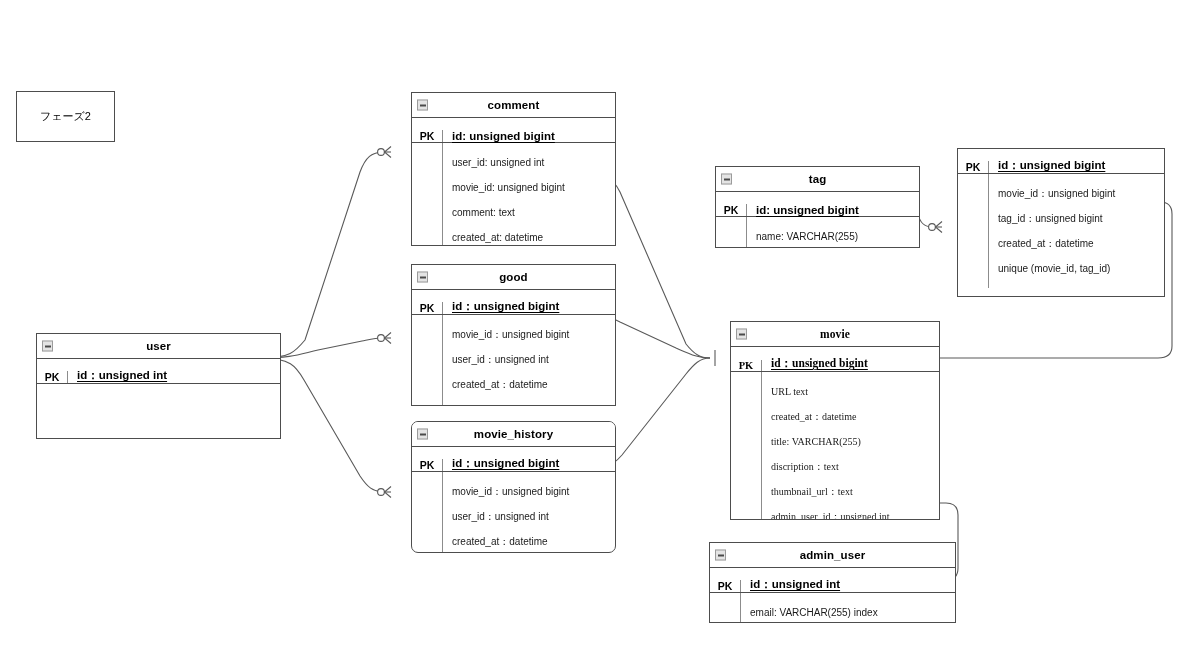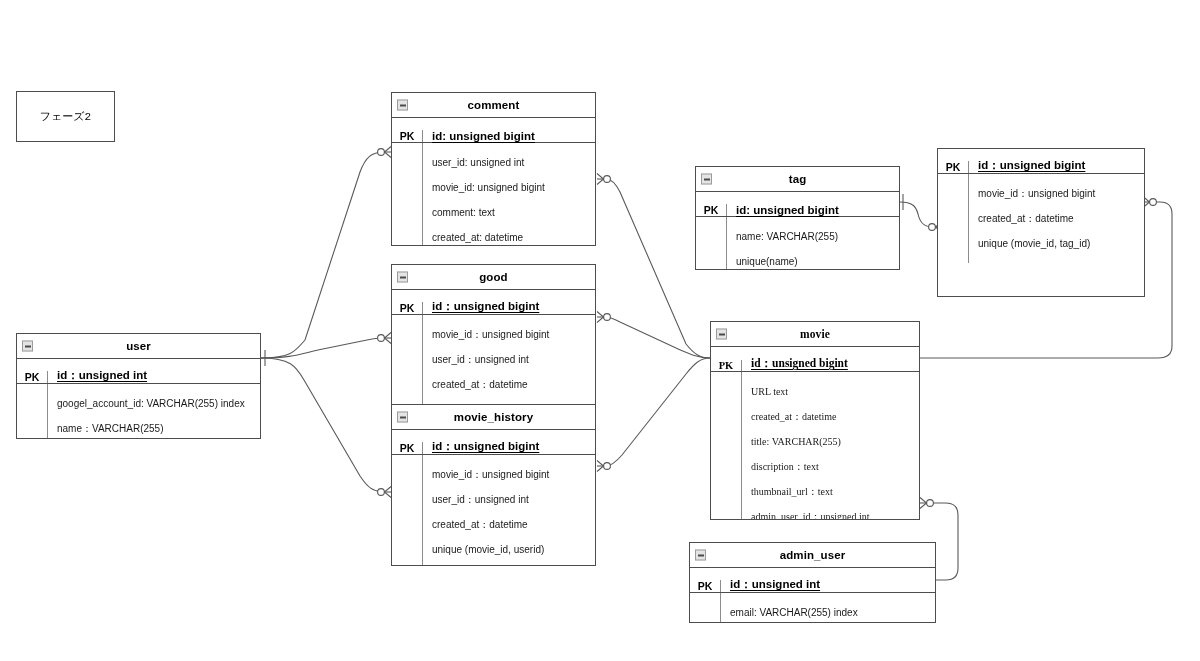--- a/index.html
+++ b/index.html
@@ -37,20 +37,21 @@
     stroke-width: 1.1;
   }
 
   
   .entity {
     position: absolute;
     box-sizing: border-box;
     background: #ffffff;
     border: 1.3px solid #4d4d4d;
     overflow: hidden;
+    margin-left: 20px;
   }
   .ent-header {
     position: relative;
     box-sizing: border-box;
     height: 25px;
     border-bottom: 1.3px solid #4d4d4d;
     display: flex;
     align-items: center;
     justify-content: center;
     background: #ffffff;
@@ -133,21 +134,20 @@
 
   
   .note-box {
     position: absolute;
     box-sizing: border-box;
     background: #ffffff;
     border: 1.3px solid #4d4d4d;
     display: flex;
     align-items: center;
     justify-content: center;
-    font-family: Liberation Mono, monospace;
   }
   .note-text {
     font-size: 11px;
     color: #000000;
   }
 </style>
 </head>
 <body>
 
 <div id="canvas">
@@ -262,21 +262,21 @@
       <div class="attr-gutter"></div>
       <div class="attr-list">
         <div class="attr">movie_id：unsigned bigint</div>
         <div class="attr">user_id：unsigned int</div>
         <div class="attr">created_at：datetime</div>
         <div class="attr">unique (movie_id, userid)</div>
       </div>
     </div>
   </div>
 
-  <div class="entity" style="left:391px; top:404px; width:205px; height:162px;">
+  <div class="entity" style="left:391px; top:421px; width:205px; height:132px;border-radius:7px;">
     <div class="ent-header">
       <span class="collapse-icon">
           <i></i>
         </span>
       <span class="ent-title">movie_history</span>
     </div>
     <div class="pk-row">
       <span class="pk-label">PK</span>
       <span class="pk-name">id：unsigned bigint</span>
     </div>
@@ -297,28 +297,24 @@
           <i></i>
         </span>
       <span class="ent-title">user</span>
     </div>
     <div class="pk-row">
       <span class="pk-label">PK</span>
       <span class="pk-name">id：unsigned int</span>
     </div>
     <div class="attr-body">
       <div class="attr-gutter"></div>
-      <div class="attr-list">
-        <div class="attr">googel_account_id: VARCHAR(255) index</div>
-        <div class="attr">name：VARCHAR(255)</div>
-      </div>
-    </div>
-  </div>
-
-  <div class="entity" style="left:695px; top:166px; width:205px; height:104px;">
+    </div>
+  </div>
+
+  <div class="entity" style="left:695px; top:166px; width:205px; height:82px;">
     <div class="ent-header">
       <span class="collapse-icon">
           <i></i>
         </span>
       <span class="ent-title">tag</span>
     </div>
     <div class="pk-row">
       <span class="pk-label">PK</span>
       <span class="pk-name">id: unsigned bigint</span>
     </div>
@@ -333,20 +329,21 @@
 
   <div class="entity" style="left:937px; top:148px; width:208px; height:149px;">
     <div class="pk-row">
       <span class="pk-label">PK</span>
       <span class="pk-name">id：unsigned bigint</span>
     </div>
     <div class="attr-body">
       <div class="attr-gutter"></div>
       <div class="attr-list">
         <div class="attr">movie_id：unsigned bigint</div>
+        <div class="attr">tag_id：unsigned bigint</div>
         <div class="attr">created_at：datetime</div>
         <div class="attr">unique (movie_id, tag_id)</div>
       </div>
     </div>
   </div>
 
   <div class="entity" style="left:710px; top:321px; width:210px; height:199px;font-family:Liberation Serif, serif;">
     <div class="ent-header">
       <span class="collapse-icon">
           <i></i>

